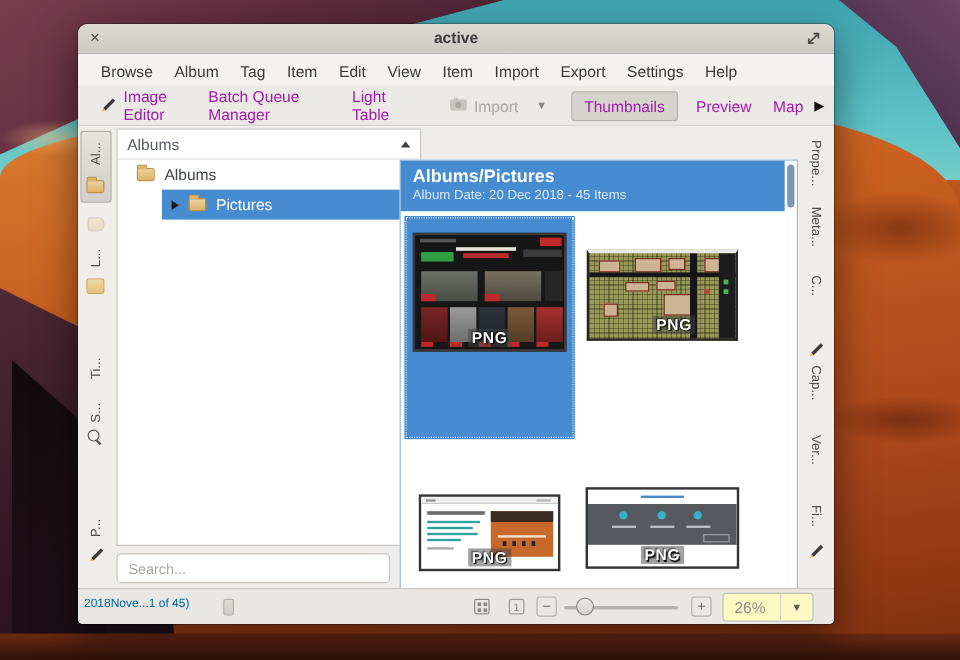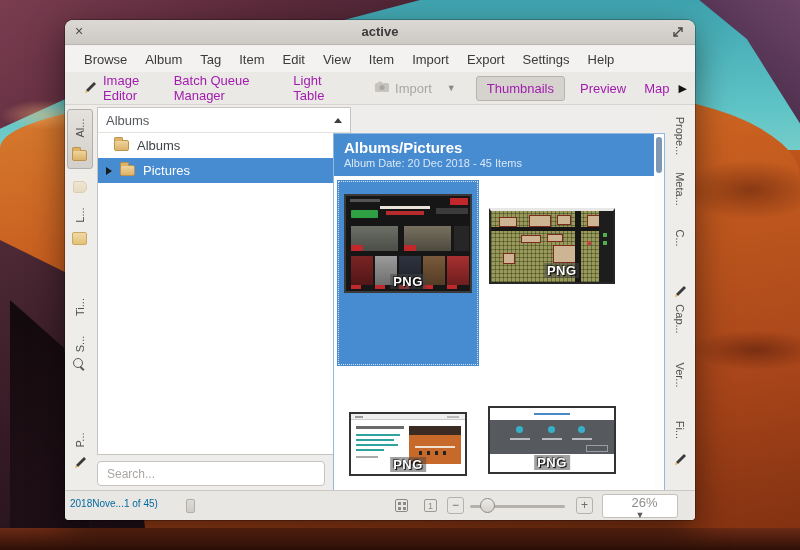--- a/index.html
+++ b/index.html
@@ -139,22 +139,22 @@
   .statusbar { left:0; top:470px; width:630px; height:30px; background:#e9e7e4;
     border-top:1px solid #ccc9c5; }
   .sb-text { font-size:10px; color:#0369a1; }
   .battery { left:121px; top:8px; width:9px; height:14px; border:1px solid #b2afab;
     border-radius:2px; background:linear-gradient(#dedbd7,#cfccc8); }
   .sb-btn { position:absolute; width:17px; height:17px; border:1px solid #b5b2ae; border-radius:3px;
     color:#6e6b68; font-size:12px; line-height:15px; text-align:center; top:6px; }
   .slider-track { left:405px; top:14px; width:95px; height:3px; background:#b5b2ae; border-radius:2px; }
   .slider-knob { left:415px; top:7px; width:15px; height:15px; border-radius:50%;
     background:linear-gradient(#eceae7,#d5d2ce); border:1px solid #8d8a86; }
-  .combo { left:537px; top:3px; width:76px; height:24px; background:#ffffff;
-    border:1px solid #c3c0bc; border-radius:3px; display:flex; align-items:center;flex-direction:column; }
+  .combo { left:537px; top:3px; width:76px; height:24px; background:#fef9c3;
+    border:1px solid #c3c0bc; border-radius:3px; display:flex; align-items:center; }
   .combo-val { flex:1; font-size:13px; color:#908d89; padding-left:9px; }
   .combo-div { width:1px; height:100%; background:#d8d5d1; }
   .combo-arrow { width:26px; text-align:center; color:#5f5c59; font-size:9px; }
   .gridicon { position:absolute; width:13px; height:13px; border:1px solid #8d8a86; border-radius:2px; top:8px; }
   .gridicon i { position:absolute; width:3px; height:3px; background:#8d8a86; }
   .oneicon { position:absolute; width:13px; height:13px; border:1px solid #9d9a96; border-radius:2px;
     top:8px; font-size:9px; color:#8d8a86; text-align:center; line-height:12px; font-style:normal; }
 </style>
 </head>
 <body>
@@ -269,21 +269,21 @@
       <div class="a lpanel">
         <div class="a treebox">
           <div class="treehdr">
             <span class="treehdr-label">Albums</span>
             <span class="tri-up"></span>
           </div>
           <div class="trow" style="padding-left:16px;">
             <span class="folder"></span>
             <span>Albums</span>
           </div>
-          <div class="trow trow-sel" style="padding-left:8px;">
+          <div class="trow trow-sel" style="padding-left:8px;margin-left:37px;">
             <span class="expander"></span>
             <span class="folder"></span>
             <span>Pictures</span>
           </div>
         </div>
         <div class="a searchbox">
           <input type="text" placeholder="Search..." style="">
         </div>
       </div>
 

